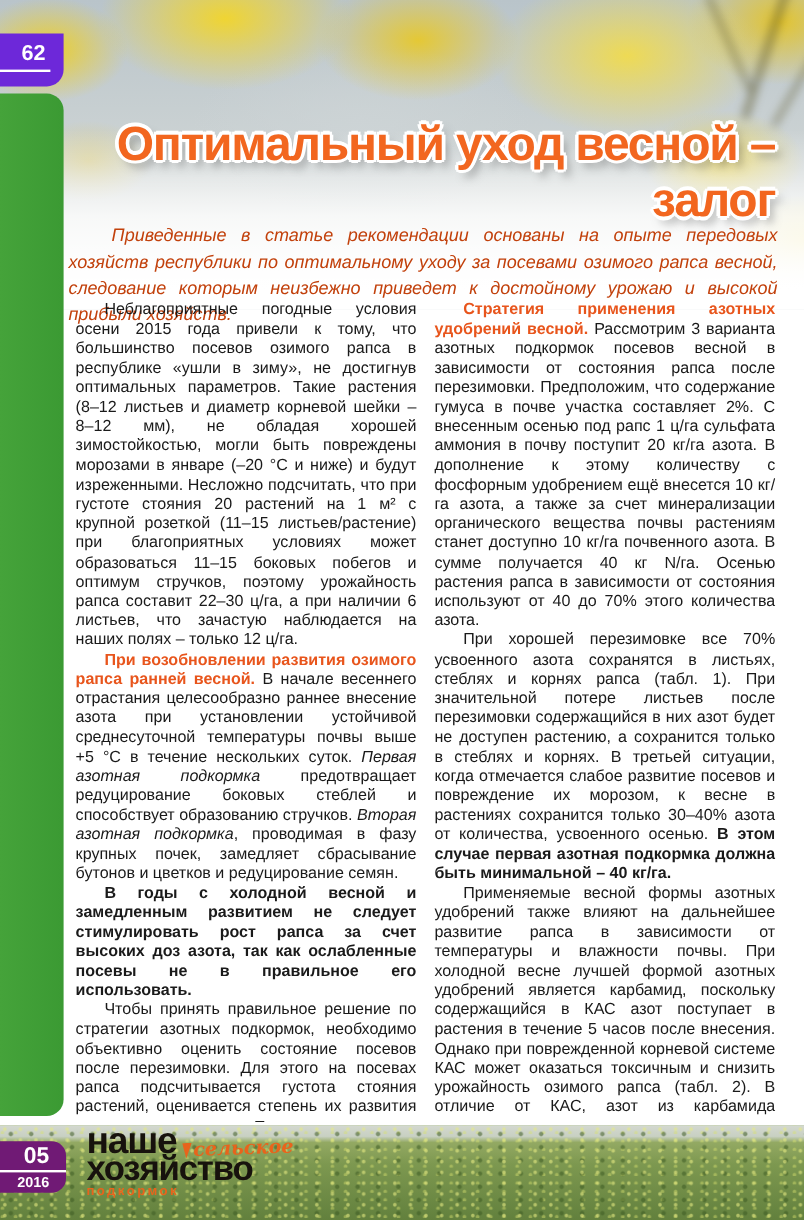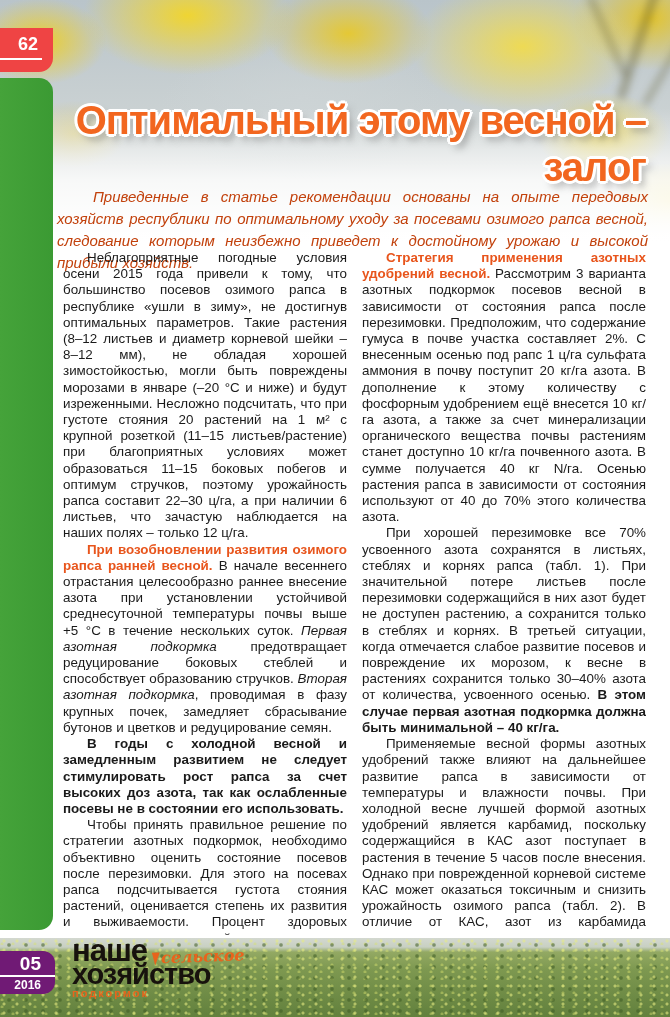--- a/index.html
+++ b/index.html
@@ -25,21 +25,21 @@
     filter:blur(4px);opacity:.55;}
   .branch-decor i{position:absolute;background:#5a5426;border-radius:3px;display:block;}
   .branch-decor i:nth-child(1){width:6px;height:120px;right:28px;top:-18px;transform:rotate(18deg);}
   .branch-decor i:nth-child(2){width:4px;height:90px;right:60px;top:-8px;transform:rotate(-24deg);}
   .branch-decor i:nth-child(3){width:4px;height:70px;right:6px;top:40px;transform:rotate(30deg);}
   .header-fade{position:absolute;top:0;left:0;width:670px;height:258px;
     background:linear-gradient(180deg, rgba(255,255,255,0) 42%, rgba(255,255,255,.78) 70%, #ffffff 94%);}
 
   
   .page-number-badge{position:absolute;top:28px;left:0;width:53px;height:44px;
-    background:#ef4444;border-radius:0 0 14px 0;color:#fff;}
+    background:#6d28d9;border-radius:0 0 14px 0;color:#fff;}
   .page-number-badge .num{display:block;width:38px;border-bottom:2px solid #fff;
     text-align:right;font-weight:bold;font-size:18px;padding:6px 4px 3px 0;}
   .side-strip{position:absolute;top:78px;left:0;width:53px;height:852px;
     background:linear-gradient(90deg,#45a33a,#3b9a33);border-radius:0 14px 14px 0;}
 
   
   .section-tag{position:absolute;top:19px;right:63px;text-align:right;}
   .section-icon{display:inline-flex;align-items:center;justify-content:center;
     width:45px;height:42px;background:linear-gradient(180deg,#3aa33d,#268c31);
     border-radius:8px 8px 8px 22px;}
@@ -112,30 +112,30 @@
   </div>
 
   <div class="page-number-badge">
     <span class="num">62</span>
   </div>
 
   <div class="side-strip"></div>
 
 
   <div class="article-title">
-    <div>Оптимальный этому весной – залог</div>
+    <div>Оптимальный уход весной – залог</div>
   </div>
 
   <div class="article-lede">Приведенные в статье рекомендации основаны на опыте передовых хозяйств республики по оптимальному уходу за посевами озимого рапса весной, следование которым неизбежно приведет к достойному урожаю и высокой прибыли хозяйств.</div>
 
   <div class="article-columns">
     <div class="col">
         <p><span class="seg-normal">Неблагоприятные погодные условия осени 2015 года привели к тому, что большинство посевов озимого рапса в республике «ушли в зиму», не достигнув оптимальных параметров. Такие растения (8–12 листьев и диаметр корневой шейки – 8–12 мм), не обладая хорошей зимостойкостью, могли быть повреждены морозами в январе (–20 °C и ниже) и будут изреженными. Несложно подсчитать, что при густоте стояния 20 растений на 1 м² с крупной розеткой (11–15 листьев/растение) при благоприятных условиях может образоваться 11–15 боковых побегов и оптимум стручков, поэтому урожайность рапса составит 22–30 ц/га, а при наличии 6 листьев, что зачастую наблюдается на наших полях – только 12 ц/га.</span></p>
         <p><span class="seg-lead">При возобновлении развития озимого рапса ранней весной. </span><span class="seg-normal">В начале весеннего отрастания целесообразно раннее внесение азота при установлении устойчивой среднесуточной температуры почвы выше +5 °C в течение нескольких суток. </span><span class="seg-italic">Первая азотная подкормка </span><span class="seg-normal">предотвращает редуцирование боковых стеблей и способствует образованию стручков. </span><span class="seg-italic">Вторая азотная подкормка</span><span class="seg-normal">, проводимая в фазу крупных почек, замедляет сбрасывание бутонов и цветков и редуцирование семян.</span></p>
-        <p><span class="seg-bold">В годы с холодной весной и замедленным развитием не следует стимулировать рост рапса за счет высоких доз азота, так как ослабленные посевы не в состоянии его использовать.</span></p>
+        <p><span class="seg-bold">В годы с холодной весной и замедленным развитием не следует стимулировать рост рапса за счет высоких доз азота, так как ослабленные посевы не в правильное его использовать.</span></p>
         <p><span class="seg-normal">Чтобы принять правильное решение по стратегии азотных подкормок, необходимо объективно оценить состояние посевов после перезимовки. Для этого на посевах рапса подсчитывается густота стояния растений, оценивается степень их развития и выживаемости. Процент здоровых неповрежденных растений определяется при помощи продольного разреза всего растения. </span></p>
       </div>
     <div class="col">
         <p><span class="seg-lead">Стратегия применения азотных удобрений весной. </span><span class="seg-normal">Рассмотрим 3 варианта азотных подкормок посевов весной в зависимости от состояния рапса после перезимовки. Предположим, что содержание гумуса в почве участка составляет 2%. С внесенным осенью под рапс 1 ц/га сульфата аммония в почву поступит 20 кг/га азота. В дополнение к этому количеству с фосфорным удобрением ещё внесется 10 кг/га азота, а также за счет минерализации органического вещества почвы растениям станет доступно 10 кг/га почвенного азота. В сумме получается 40 кг N/га. Осенью растения рапса в зависимости от состояния используют от 40 до 70% этого количества азота.</span></p>
         <p><span class="seg-normal">При хорошей перезимовке все 70% усвоенного азота сохранятся в листьях, стеблях и корнях рапса (табл. 1). При значительной потере листьев после перезимовки содержащийся в них азот будет не доступен растению, а сохранится только в стеблях и корнях. В третьей ситуации, когда отмечается слабое развитие посевов и повреждение их морозом, к весне в растениях сохранится только 30–40% азота от количества, усвоенного осенью. </span><span class="seg-bold">В этом случае первая азотная подкормка должна быть минимальной – 40 кг/га.</span></p>
         <p><span class="seg-normal">Применяемые весной формы азотных удобрений также влияют на дальнейшее развитие рапса в зависимости от температуры и влажности почвы. При холодной весне лучшей формой азотных удобрений является карбамид, поскольку содержащийся в КАС азот поступает в растения в течение 5 часов после внесения. Однако при поврежденной корневой системе КАС может оказаться токсичным и снизить урожайность озимого рапса (табл. 2). В отличие от КАС, азот из карбамида поступает в растения медленно, увеличивая активность при температуре почвы выше + 12 °C.</span></p>
       </div>
   </div>
 
   <div class="footer-photo"></div>

